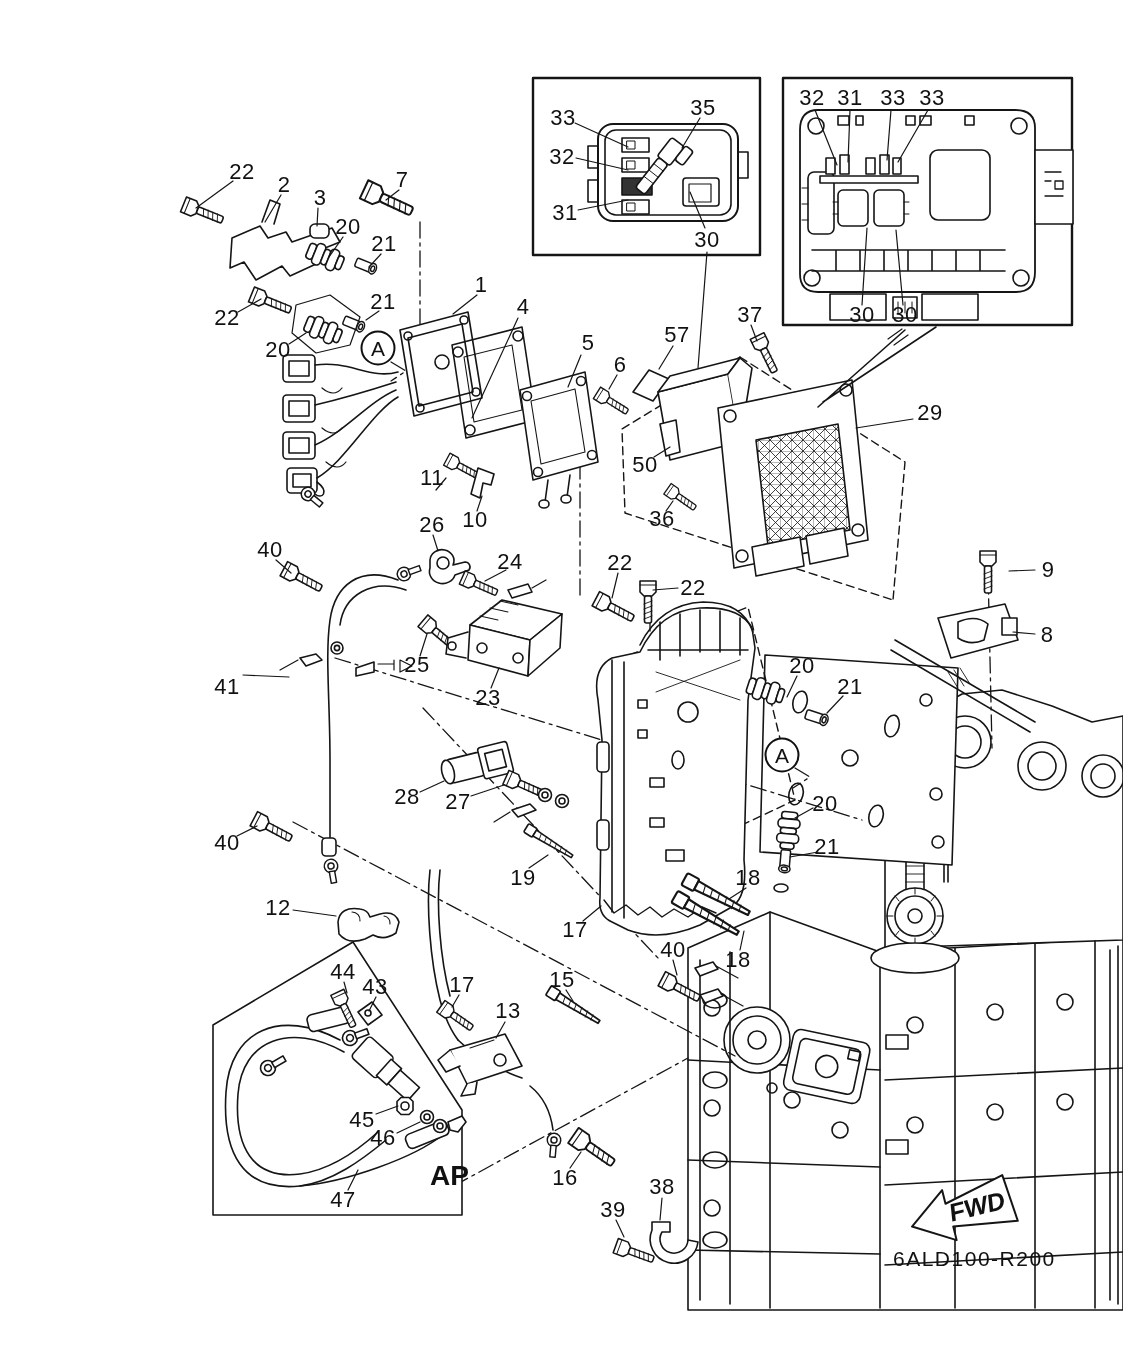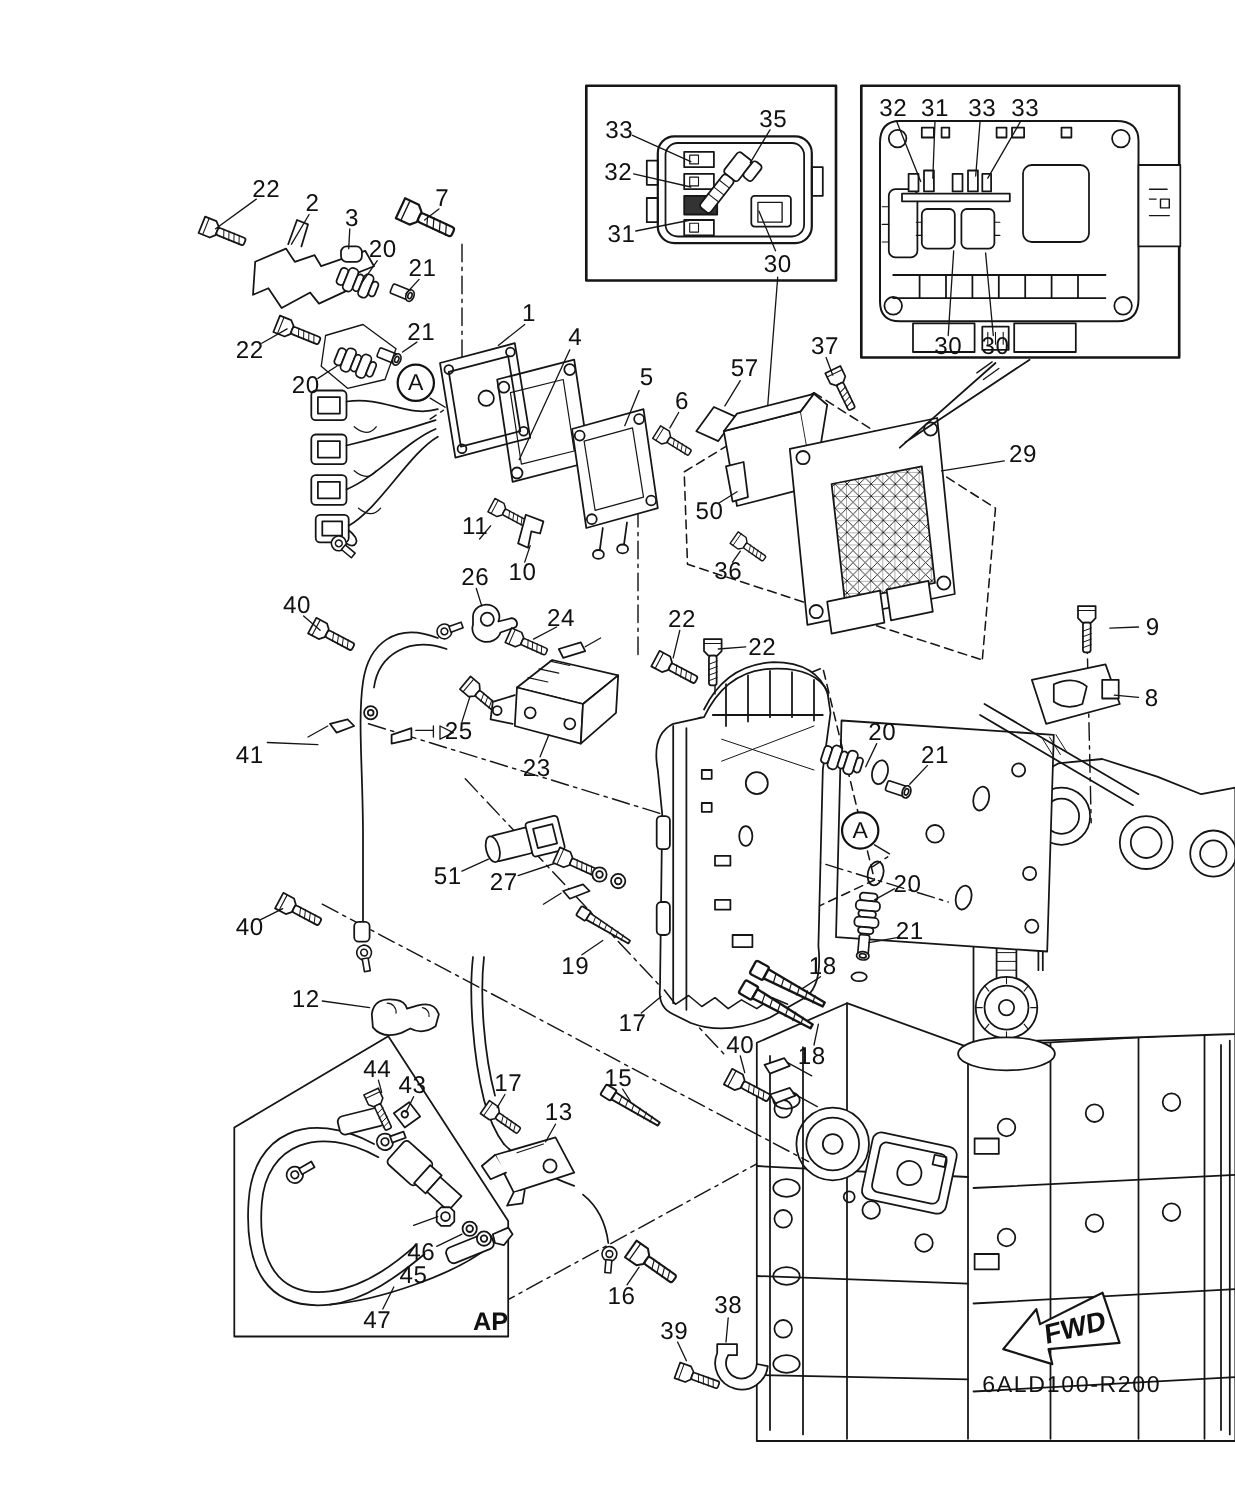--- a/index.html
+++ b/index.html
@@ -5,21 +5,21 @@
   html,body{margin:0;padding:0;background:#fff;}
   .stage{position:relative;width:1123px;height:1351px;background:#fff;
          font-family:"Liberation Sans",sans-serif;overflow:hidden;}
   .stage svg{position:absolute;left:0;top:0;}
   .callout{position:absolute;transform:translate(-50%,-50%);font-size:22px;color:#111;
            letter-spacing:.5px;white-space:nowrap;line-height:1;}
   .marker{position:absolute;transform:translate(-50%,-50%);width:35px;height:35px;
           border:2.5px solid #111;border-radius:50%;display:flex;align-items:center;
           justify-content:center;font-size:21px;color:#111;background:#fff;box-sizing:border-box;}
   .code{position:absolute;left:893px;top:1247px;font-size:21px;letter-spacing:1.5px;color:#111;}
-  .ap{position:absolute;left:430px;top:1188px;font-size:23px;font-weight:bold;color:#111;}
+  .ap{position:absolute;left:430px;top:1160px;font-size:28px;font-weight:bold;color:#111;}
 </style>
 </head>
 <body>
 
 <div class="stage">
 
 <svg width="1123" height="1351" viewBox="0 0 1123 1351" fill="none" stroke="#151515" stroke-width="1.6" stroke-linecap="round" stroke-linejoin="round">
 <defs>
   <g id="sym-bolt">
     <path d="M-7,-8 L4,-8 L8,-4 L8,4 L4,8 L-7,8 Z" fill="#fff"></path>
@@ -487,37 +487,37 @@
       <span class="callout" style="left: 510px; top: 562px;">24</span>
       <span class="callout" style="left: 620px; top: 563px;">22</span>
       <span class="callout" style="left: 693px; top: 588px;">22</span>
       <span class="callout" style="left: 417px; top: 665px;">25</span>
       <span class="callout" style="left: 488px; top: 698px;">23</span>
       <span class="callout" style="left: 227px; top: 675px; margin-top: 12px;">41</span>
       <span class="callout" style="left: 802px; top: 666px;">20</span>
       <span class="callout" style="left: 850px; top: 687px;">21</span>
       <span class="callout" style="left: 1048px; top: 570px;">9</span>
       <span class="callout" style="left: 1047px; top: 635px;">8</span>
-      <span class="callout" style="left: 407px; top: 797px;">51</span>
+      <span class="callout" style="left: 407px; top: 797px;">28</span>
       <span class="callout" style="left: 458px; top: 802px;">27</span>
       <span class="callout" style="left: 227px; top: 843px;">40</span>
       <span class="callout" style="left: 825px; top: 804px;">20</span>
       <span class="callout" style="left: 827px; top: 847px;">21</span>
       <span class="callout" style="left: 523px; top: 878px;">19</span>
       <span class="callout" style="left: 575px; top: 930px;">17</span>
       <span class="callout" style="left: 748px; top: 878px;">18</span>
       <span class="callout" style="left: 738px; top: 960px;">18</span>
       <span class="callout" style="left: 673px; top: 950px;">40</span>
       <span class="callout" style="left: 278px; top: 908px;">12</span>
       <span class="callout" style="left: 343px; top: 972px;">44</span>
       <span class="callout" style="left: 375px; top: 987px;">43</span>
       <span class="callout" style="left: 462px; top: 985px;">17</span>
       <span class="callout" style="left: 508px; top: 1011px;">13</span>
       <span class="callout" style="left: 562px; top: 980px;">15</span>
-      <span class="callout" style="left: 376px; top: 1120px; margin-top: 39px;">45</span>
+      <span class="callout" style="left: 362px; top: 1120px;">45</span>
       <span class="callout" style="left: 383px; top: 1138px;">46</span>
       <span class="callout" style="left: 343px; top: 1200px;">47</span>
       <span class="callout" style="left: 565px; top: 1178px;">16</span>
       <span class="callout" style="left: 662px; top: 1187px;">38</span>
       <span class="callout" style="left: 613px; top: 1210px;">39</span>
       <span class="callout" style="left: 563px; top: 118px;">33</span>
       <span class="callout" style="left: 562px; top: 157px;">32</span>
       <span class="callout" style="left: 565px; top: 213px;">31</span>
       <span class="callout" style="left: 703px; top: 108px;">35</span>
       <span class="callout" style="left: 707px; top: 240px;">30</span>

